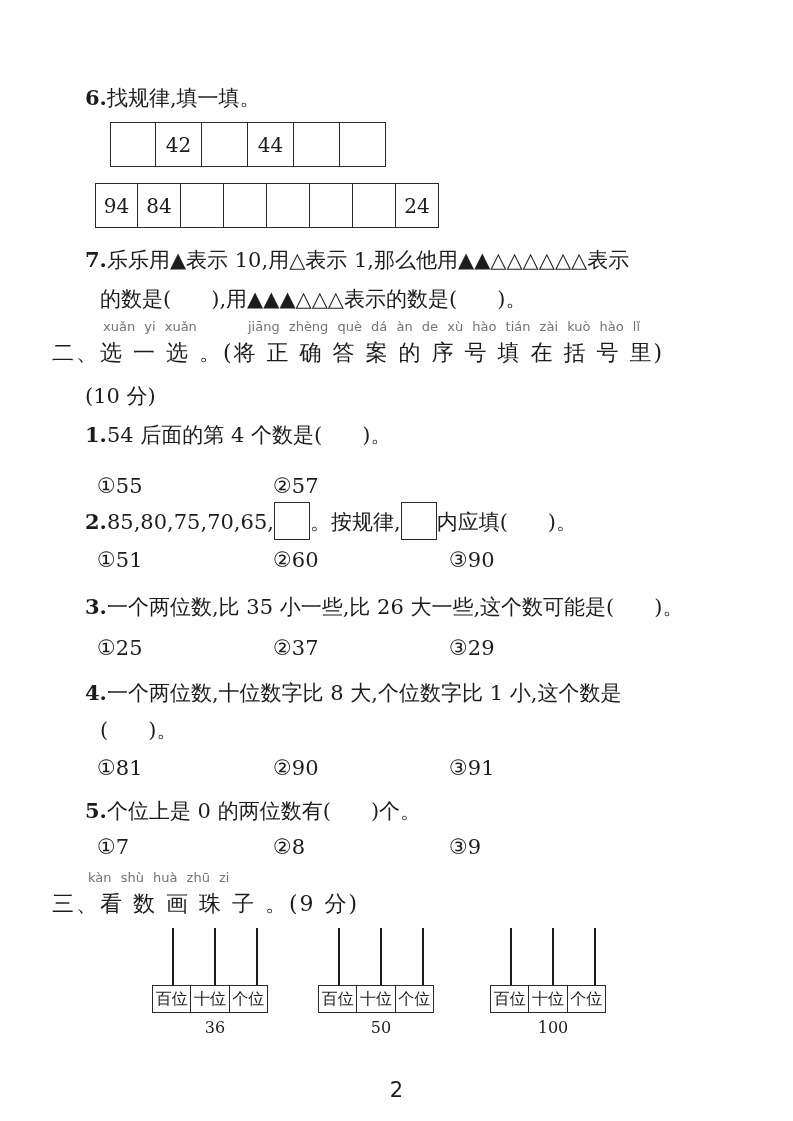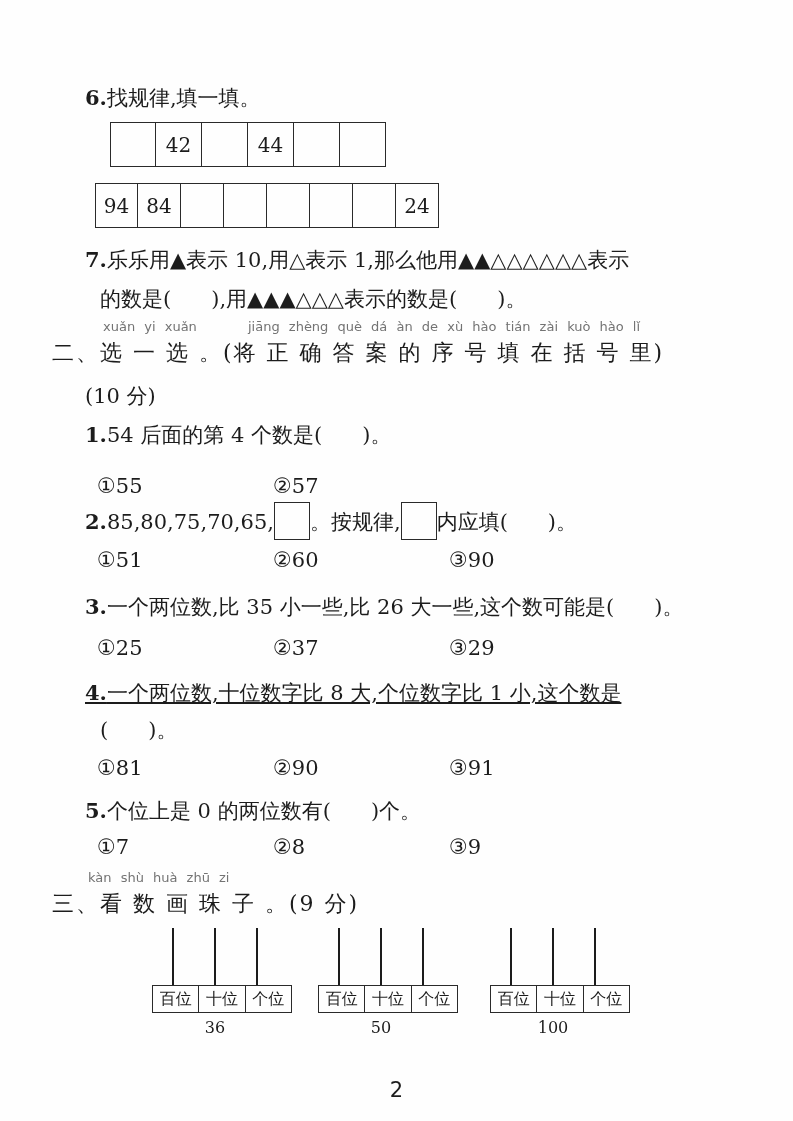--- a/index.html
+++ b/index.html
@@ -36,21 +36,21 @@
   }
   .pinyin {
     font-family: "DejaVu Sans", sans-serif;
     font-size: 13px; color: #737373;
     white-space: pre-wrap; word-spacing: 5px;
   }
   .header { font-size: 22px; letter-spacing: 2px; white-space: pre-wrap; }
   .abacus { position: absolute; width: 126px; height: 122px; }
   .rod { position: absolute; top: 0; width: 2px; height: 57px; background: #1c1c1c; }
   .rod.r1 { left: 20px; } .rod.r2 { left: 62px; } .rod.r3 { left: 104px; }
-  .pv-box { position: absolute; top: 57px; left: 0; display: flex; width: 140px; }
+  .pv-box { position: absolute; top: 57px; left: 0; display: flex; width: 116px; }
   .pv-cell {
     flex: 1; border: 1.5px solid #2a2a2a; border-left: none;
     height: 28px; display: flex; align-items: center; justify-content: center;
     font-size: 16px; background: #fefefe;
   }
   .pv-cell.first { border-left: 1.5px solid #2a2a2a; }
   .ab-num { position: absolute; top: 90px; left: 0; width: 126px; text-align: center; font-size: 16px; }
   .pgnum { font-family: "DejaVu Sans", sans-serif; font-size: 21px; }
 </style>
 </head>
@@ -101,21 +101,21 @@
     <span class="opt">③90</span>
   </div>
 
   <div class="abs line" style="left:85px; top:593px;"><span class="qnum">3.</span><span>一个两位数,比 35 小一些,比 26 大一些,这个数可能是(      )。</span></div>
   <div class="abs opts" style="left:97px; top:636px;">
     <span class="opt">①25</span>
     <span class="opt">②37</span>
     <span class="opt">③29</span>
   </div>
 
-  <div class="abs line" style="left:85px; top:679px;text-decoration:underline;"><span class="qnum">4.</span><span>一个两位数,十位数字比 8 大,个位数字比 1 小,这个数是</span></div>
+  <div class="abs line" style="left:85px; top:679px;"><span class="qnum">4.</span><span>一个两位数,十位数字比 8 大,个位数字比 1 小,这个数是</span></div>
   <div class="abs line" style="left:100px; top:717px;">(      )。</div>
   <div class="abs opts" style="left:97px; top:756px;">
     <span class="opt">①81</span>
     <span class="opt">②90</span>
     <span class="opt">③91</span>
   </div>
 
   <div class="abs line" style="left:85px; top:797px;"><span class="qnum">5.</span><span>个位上是 0 的两位数有(      )个。</span></div>
   <div class="abs opts" style="left:97px; top:835px;">
     <span class="opt">①7</span>

